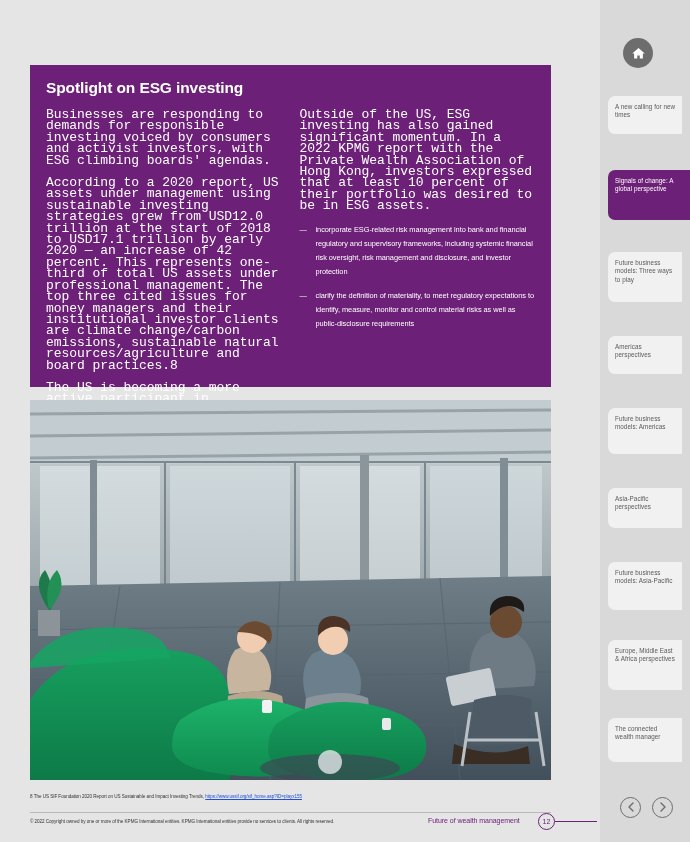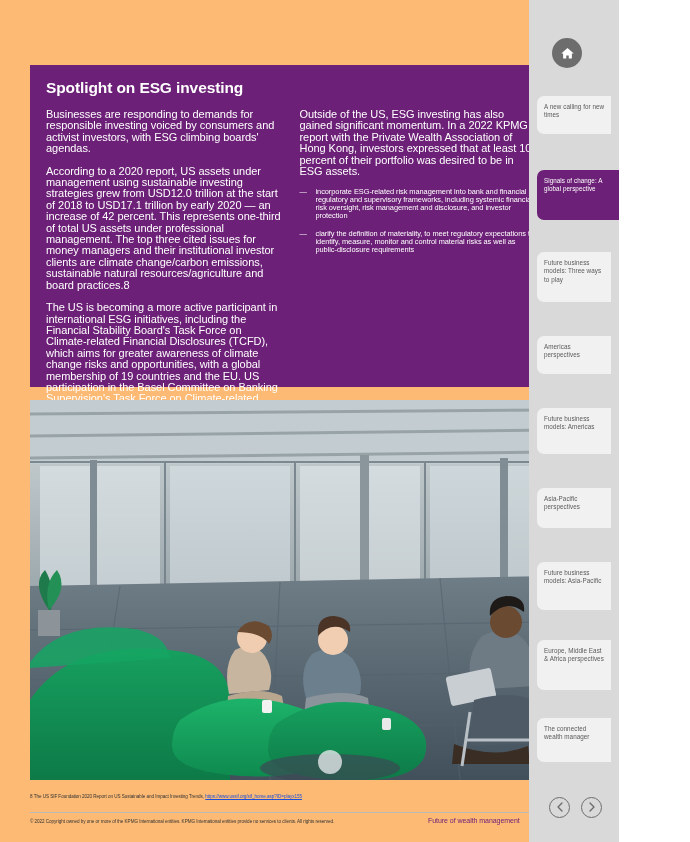--- a/index.html
+++ b/index.html
@@ -5,23 +5,23 @@
   * { box-sizing: border-box; }
   html, body {
     margin: 0; padding: 0;
     width: 690px; height: 842px;
     background: #ffffff;
     font-family: "Liberation Sans", sans-serif;
     overflow: hidden;
   }
   #page {
     position: relative;
-    width: 619px;
+    width: 690px;
     height: 842px;
-    background: #fdba74;
+    background: #e5e5e5;
   }
 
   
   #rail {
     position: absolute;
     top: 0; right: 0;
     width: 90px;
     height: 842px;
     background: #d9d9d9;
   }
@@ -91,36 +91,37 @@
     font-weight: bold;
     letter-spacing: -0.1px;
   }
   .cols {
     display: flex;
     gap: 18px;
   }
   .col { width: 243px; }
   .col p {
     margin: 0 0 11px 0;
-    font-size: 11px;
+    font-size: 13px;
     line-height: 11.4px;
     letter-spacing: -0.05px;
+    font-family: Liberation Mono, monospace;
   }
   .col p:last-child { margin-bottom: 2px; }
   ul.dashlist {
     list-style: none;
     margin: 0;
     padding: 0;
   }
   ul.dashlist li {
     position: relative;
     padding-left: 16px;
     margin-bottom: 10px;
     font-size: 7.4px;
-    line-height: 8px;
+    line-height: 14px;
     letter-spacing: -0.05px;
   }
   ul.dashlist li:before {
     content: "—";
     position: absolute;
     left: 0; top: 0;
   }
 
   
   #photo {

